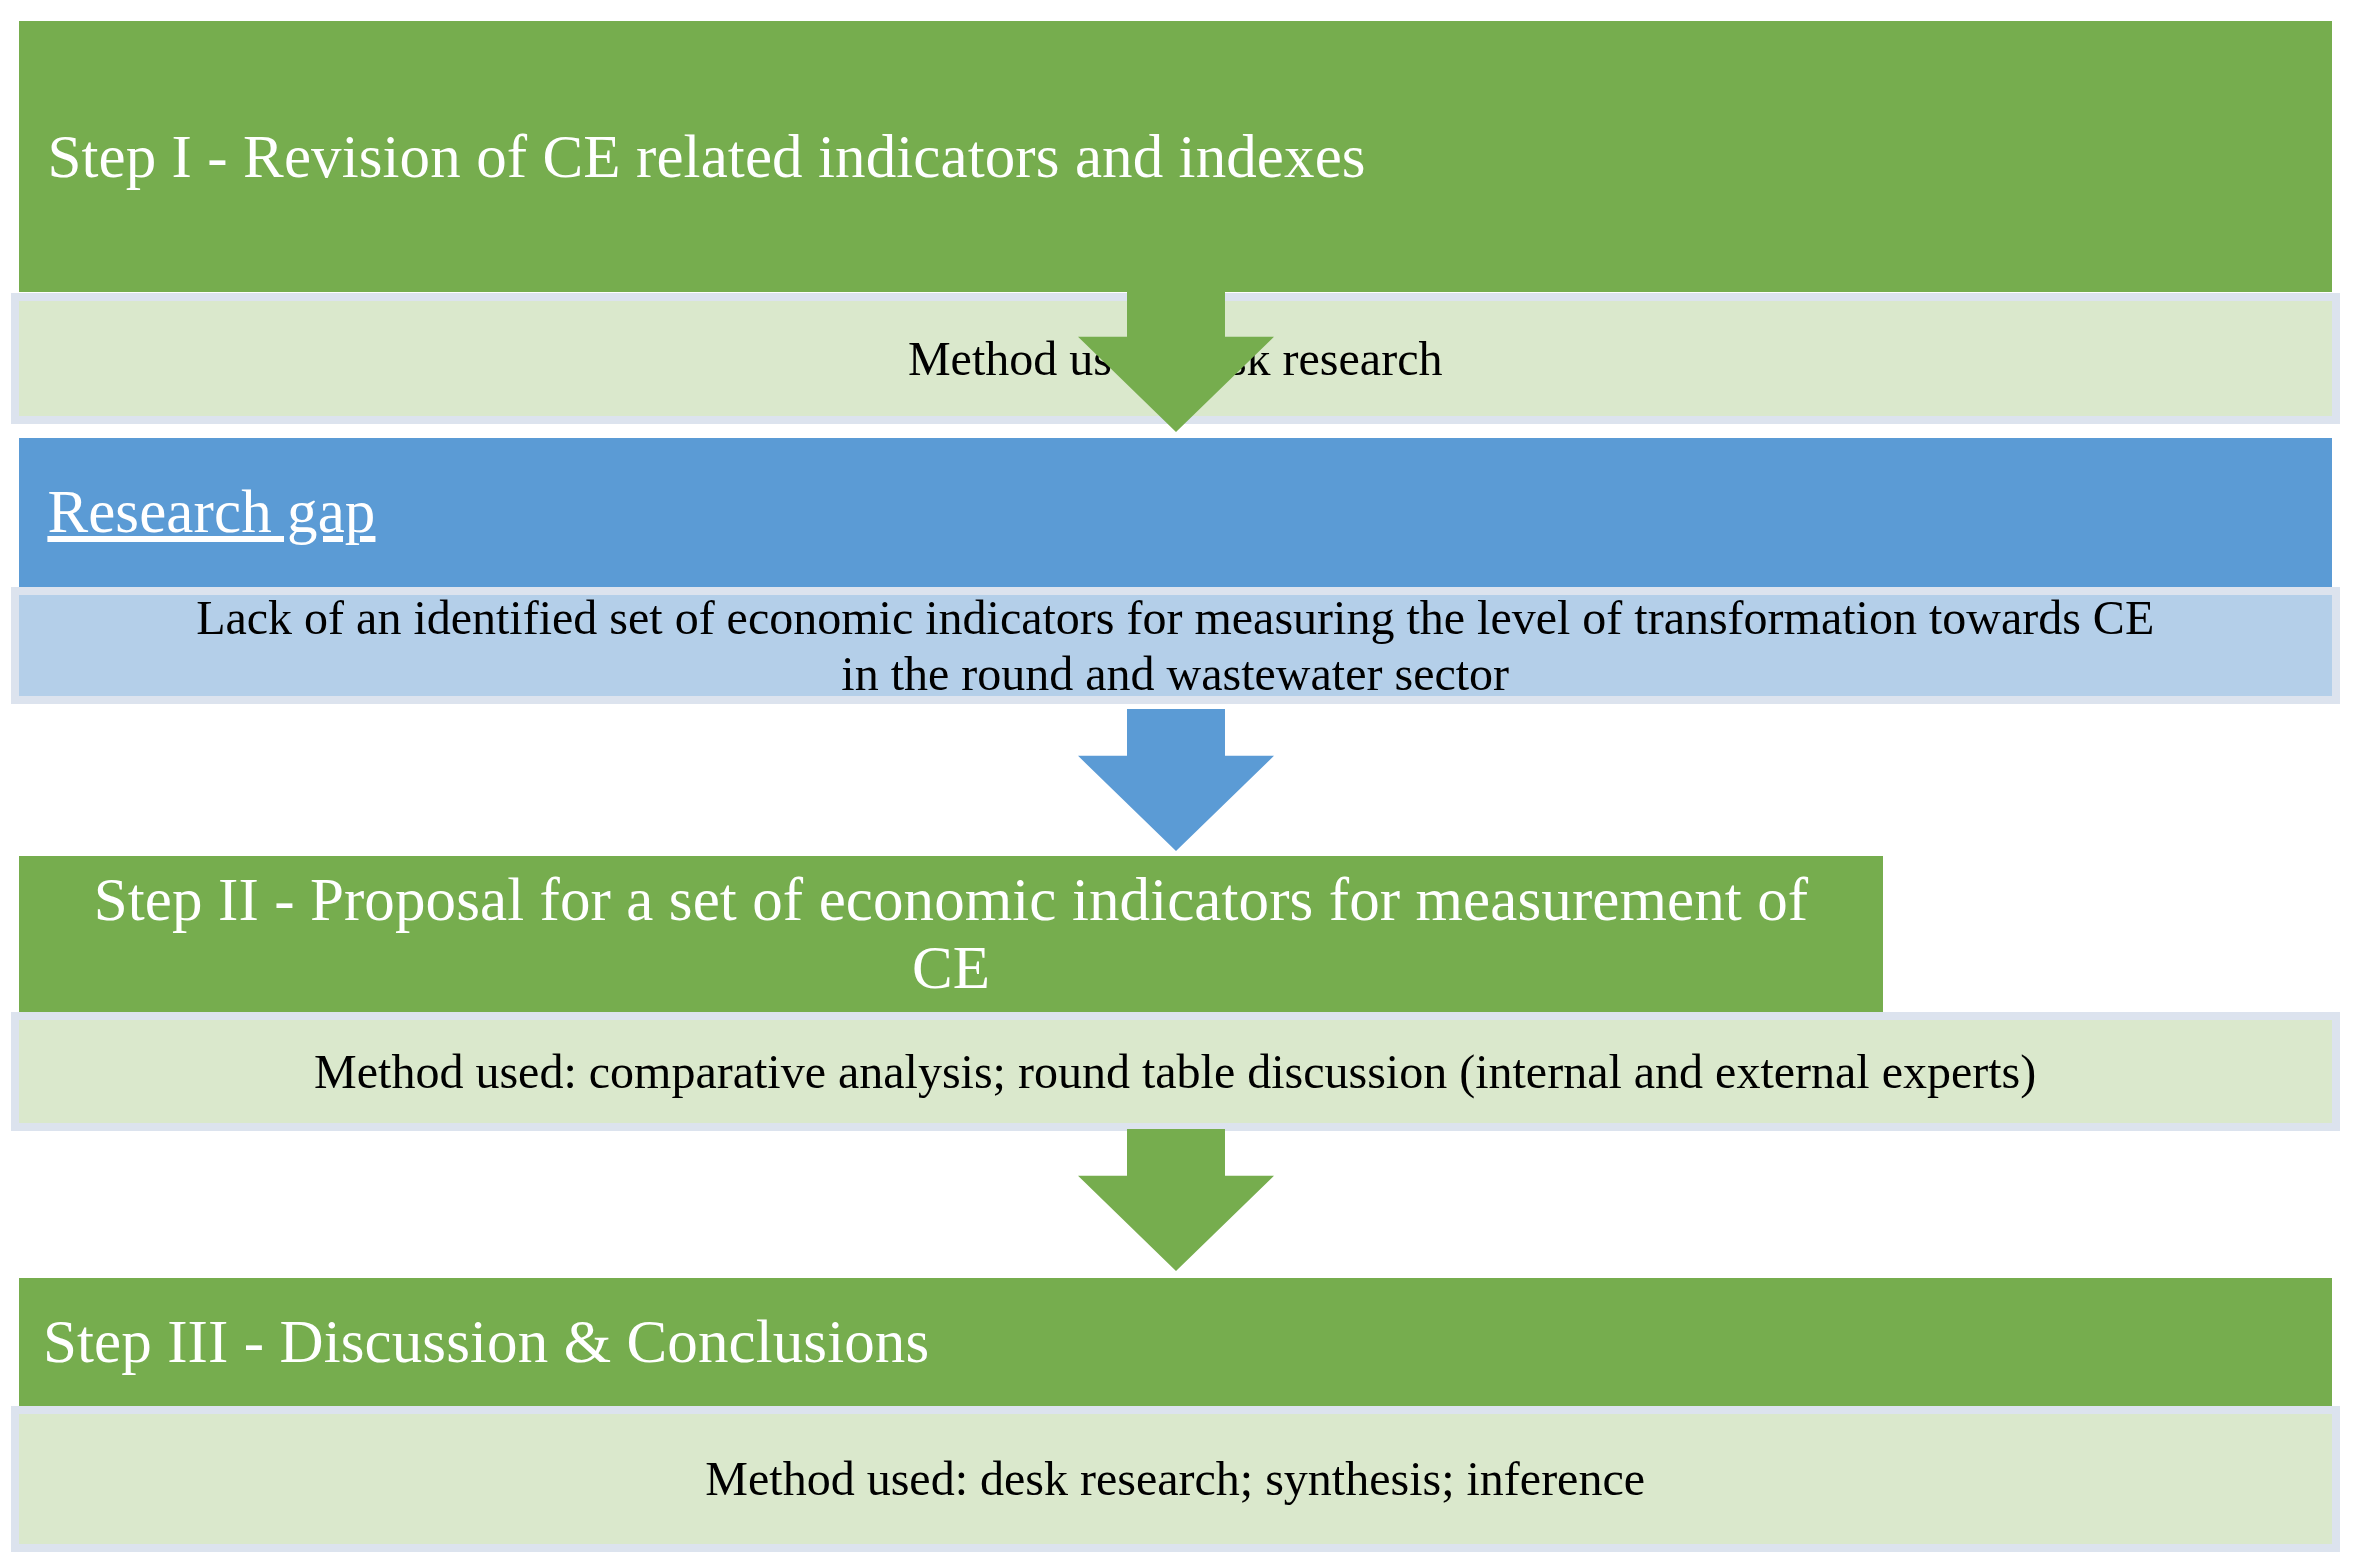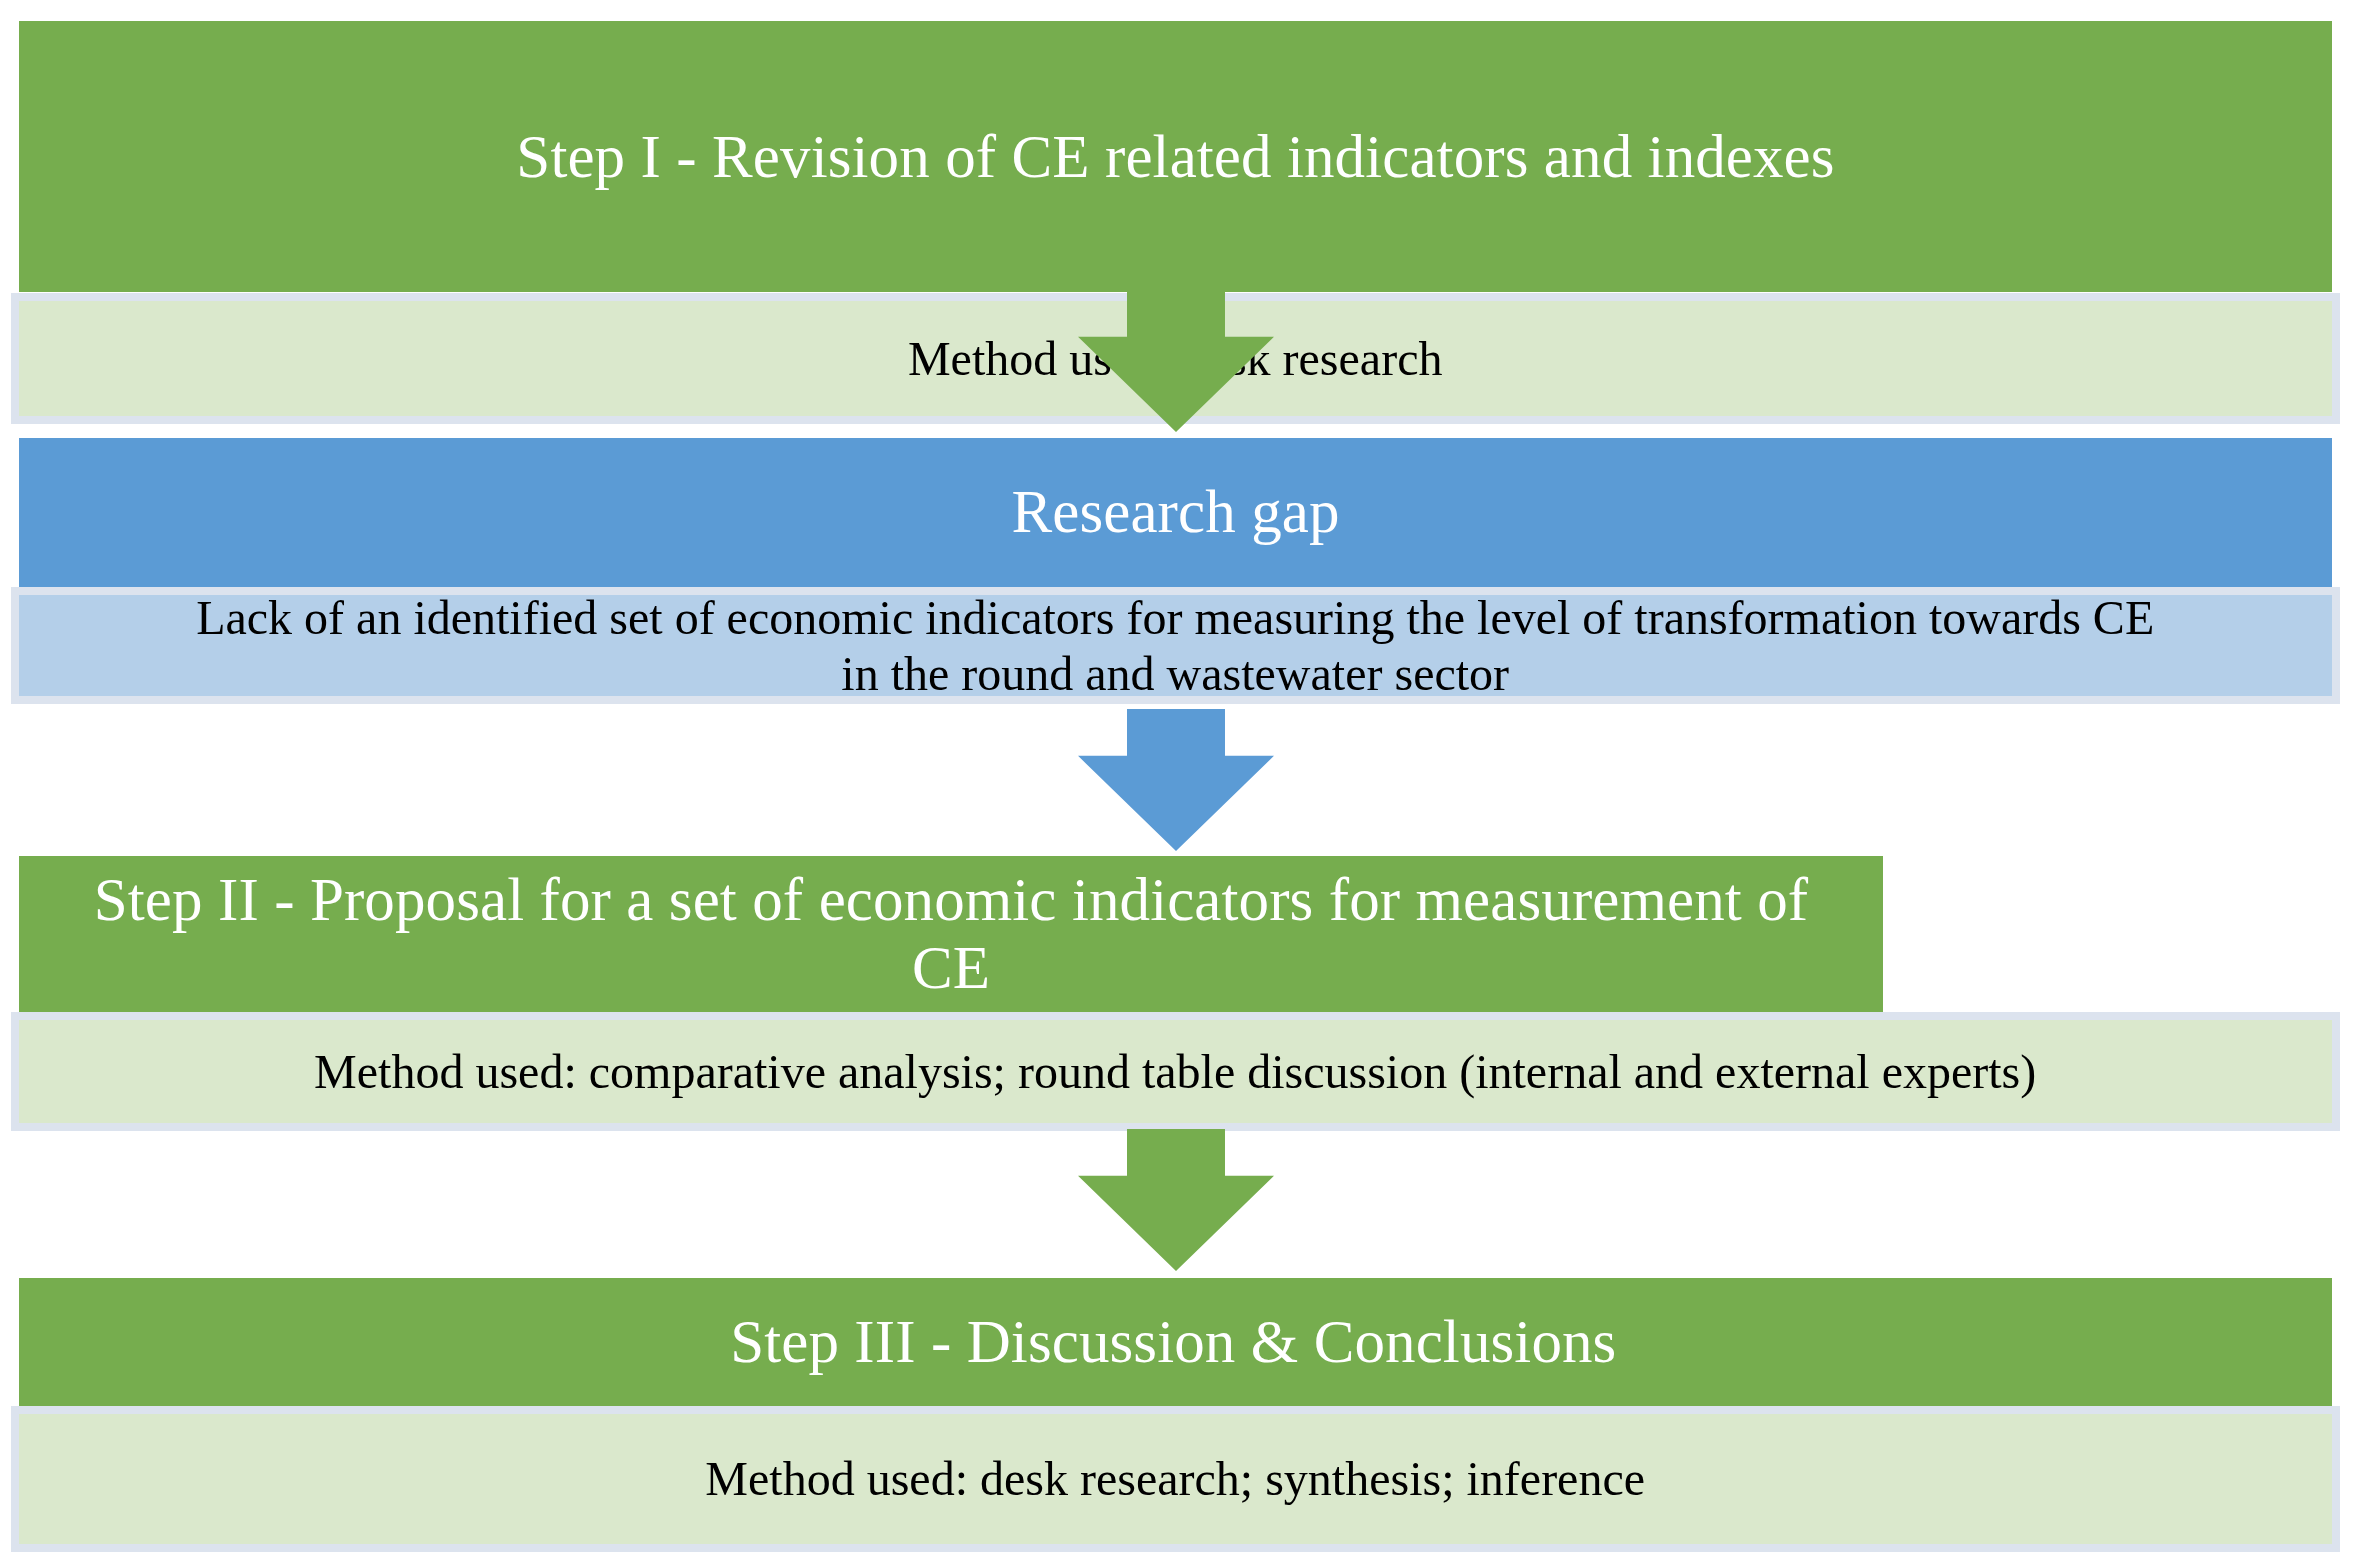--- a/index.html
+++ b/index.html
@@ -18,21 +18,21 @@
     height: 1565px;
     background: #ffffff;
     overflow: hidden;
   }
 
   
   .stage-header {
     position: absolute;
     display: flex;
     align-items: center;
-    justify-content: center;
+    justify-content: flex-start;
     text-align: center;
     color: #ffffff;
     box-sizing: border-box;
     padding: 0 28.4px;
     z-index: 2;
   }
   .stage-body {
     position: absolute;
     display: flex;
     align-items: center;
@@ -74,20 +74,21 @@
   }
   #step1-body {
     left: 10.7px; top: 293px; width: 2329px; height: 131px;
     font-size: 48px;
   }
   #arrow1 { left: 1078px; top: 290px; }
 
   #gap-header {
     left: 19px; top: 438px; width: 2313px; height: 149px;
     font-size: 61px;
+    text-decoration: underline;
   }
   #gap-body {
     left: 10.7px; top: 587px; width: 2329px; height: 117px;
     font-size: 48px;
   }
   #arrow2 { left: 1078px; top: 709px; }
 
   #step2-header {
     left: 19px; top: 856px; width: 1864px; height: 156px;
     font-size: 61px;

